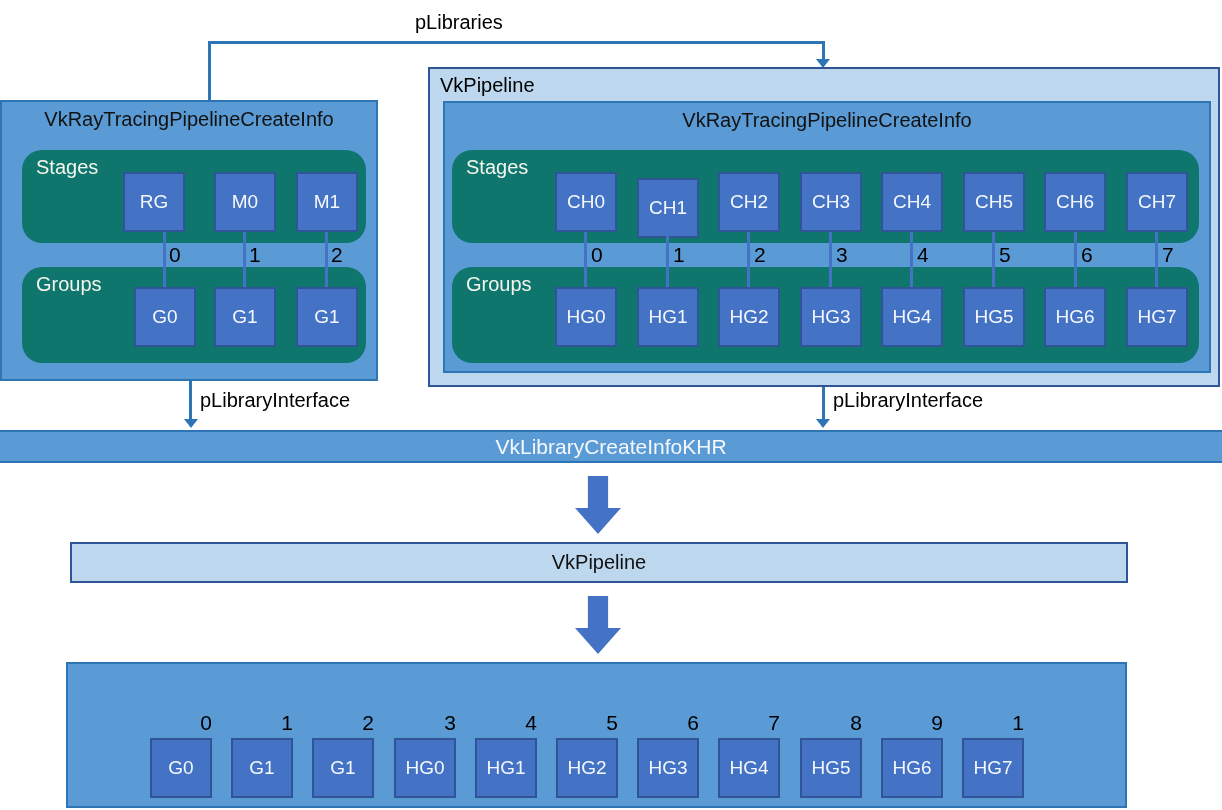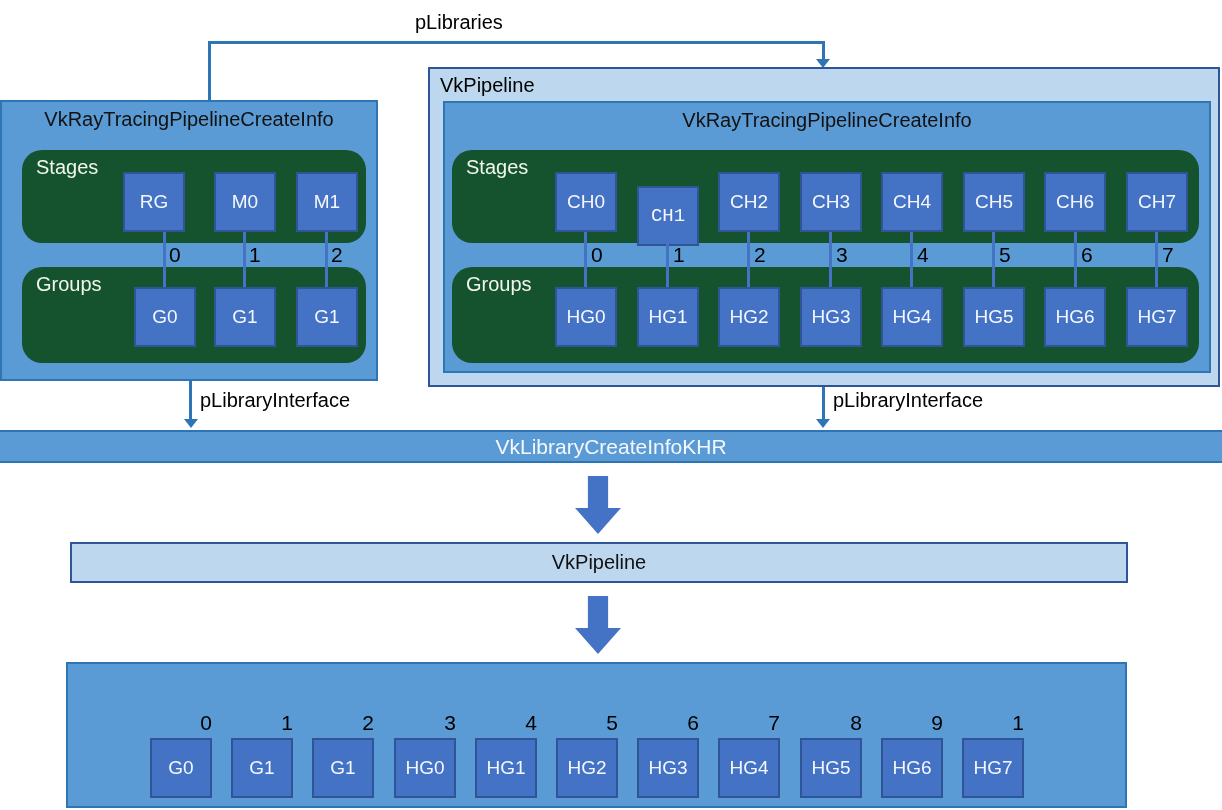--- a/index.html
+++ b/index.html
@@ -1,20 +1,20 @@
 <!DOCTYPE html>
 <html><head>
 <meta charset="utf-8">
 <style>
   html,body{margin:0;padding:0;background:#fff;}
   body{font-family:"Liberation Sans",sans-serif;}
   #stage{position:relative;width:1222px;height:810px;background:#fff;overflow:hidden;}
   .box-blue{position:absolute;background:#5B9BD5;border:2px solid #2E75B6;box-sizing:border-box;}
   .box-light{position:absolute;background:#BDD7EE;border:2px solid #2F5597;box-sizing:border-box;}
-  .green{position:absolute;background:#14532d;border-radius:20px;}
+  .green{position:absolute;background:#0f766e;border-radius:20px;}
   .glabel{position:absolute;left:14px;top:6px;color:#F2F6EC;font-size:20px;}
   .title{position:absolute;left:0;width:100%;text-align:center;font-size:20px;color:#111;}
   .sq{position:absolute;width:62px;height:60px;background:#4472C4;border:2px solid #2F5597;
       box-sizing:border-box;color:#F4F8FD;display:flex;align-items:center;justify-content:center;
       font-size:19px;}
   .conn{position:absolute;width:3px;background:#4472C4;}
   .num{position:absolute;font-size:21px;color:#000;}
   .vline,.hline{position:absolute;background:#2E75B6;}
   .ahead{position:absolute;width:0;height:0;border-left:7px solid transparent;
          border-right:7px solid transparent;border-top:9px solid #2E75B6;}
@@ -63,21 +63,21 @@
 
   <div class="box-light" style="left:428px;top:67px;width:792px;height:320px;">
     <div class="flow-label" style="left:10px;top:5px;">VkPipeline</div>
 
     <div class="box-blue" style="left:13px;top:32px;width:768px;height:272px;">
       <div class="title" style="top:6px;">VkRayTracingPipelineCreateInfo</div>
 
       <div class="green" style="left:7px;top:47px;width:747px;height:93px;">
         <div class="glabel">Stages</div>
         <div class="sq" style="left:103px;top:22px;">CH0</div>
-        <div class="sq" style="left:185px;top:36px;font-family:Liberation Mono, monospace;">CH1</div>
+        <div class="sq" style="left:185px;top:28px;">CH1</div>
         <div class="sq" style="left:266px;top:22px;">CH2</div>
         <div class="sq" style="left:348px;top:22px;">CH3</div>
         <div class="sq" style="left:429px;top:22px;">CH4</div>
         <div class="sq" style="left:511px;top:22px;">CH5</div>
         <div class="sq" style="left:592px;top:22px;">CH6</div>
         <div class="sq" style="left:674px;top:22px;">CH7</div>
       </div>
 
       <div class="green" style="left:7px;top:164px;width:747px;height:96px;">
         <div class="glabel">Groups</div>

